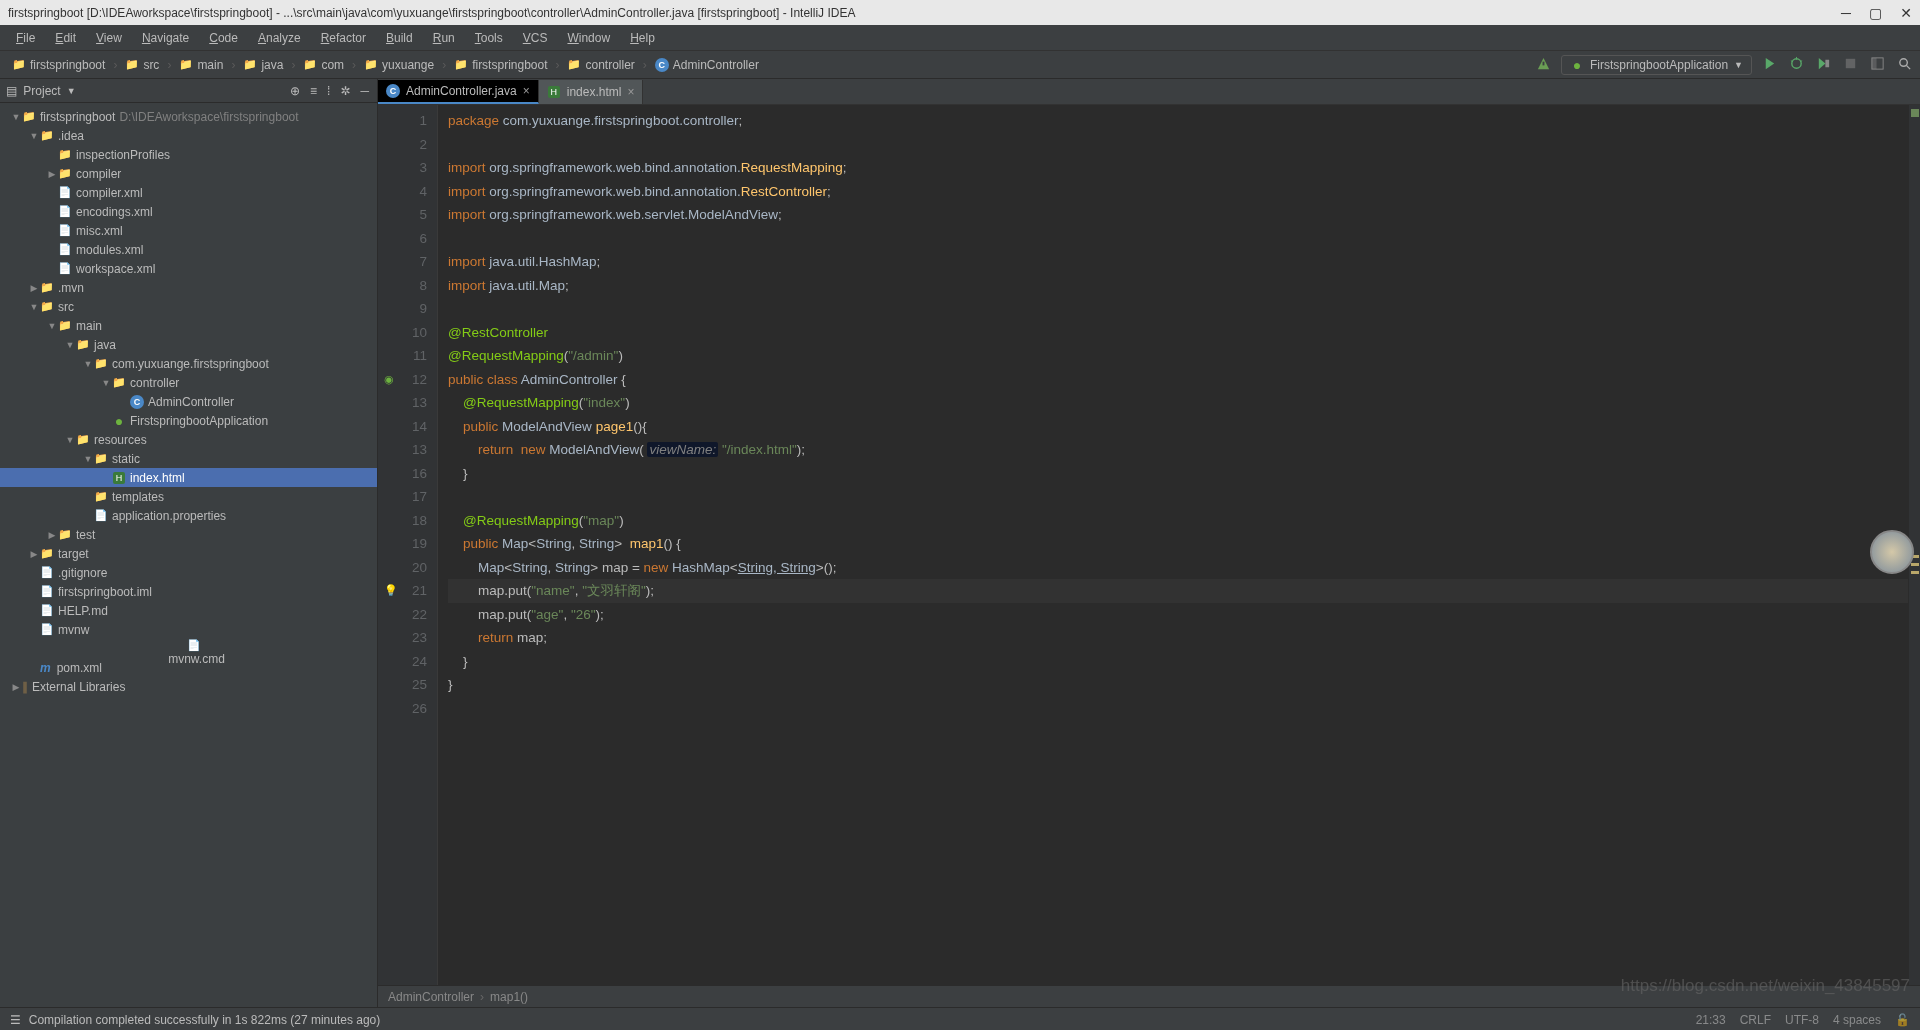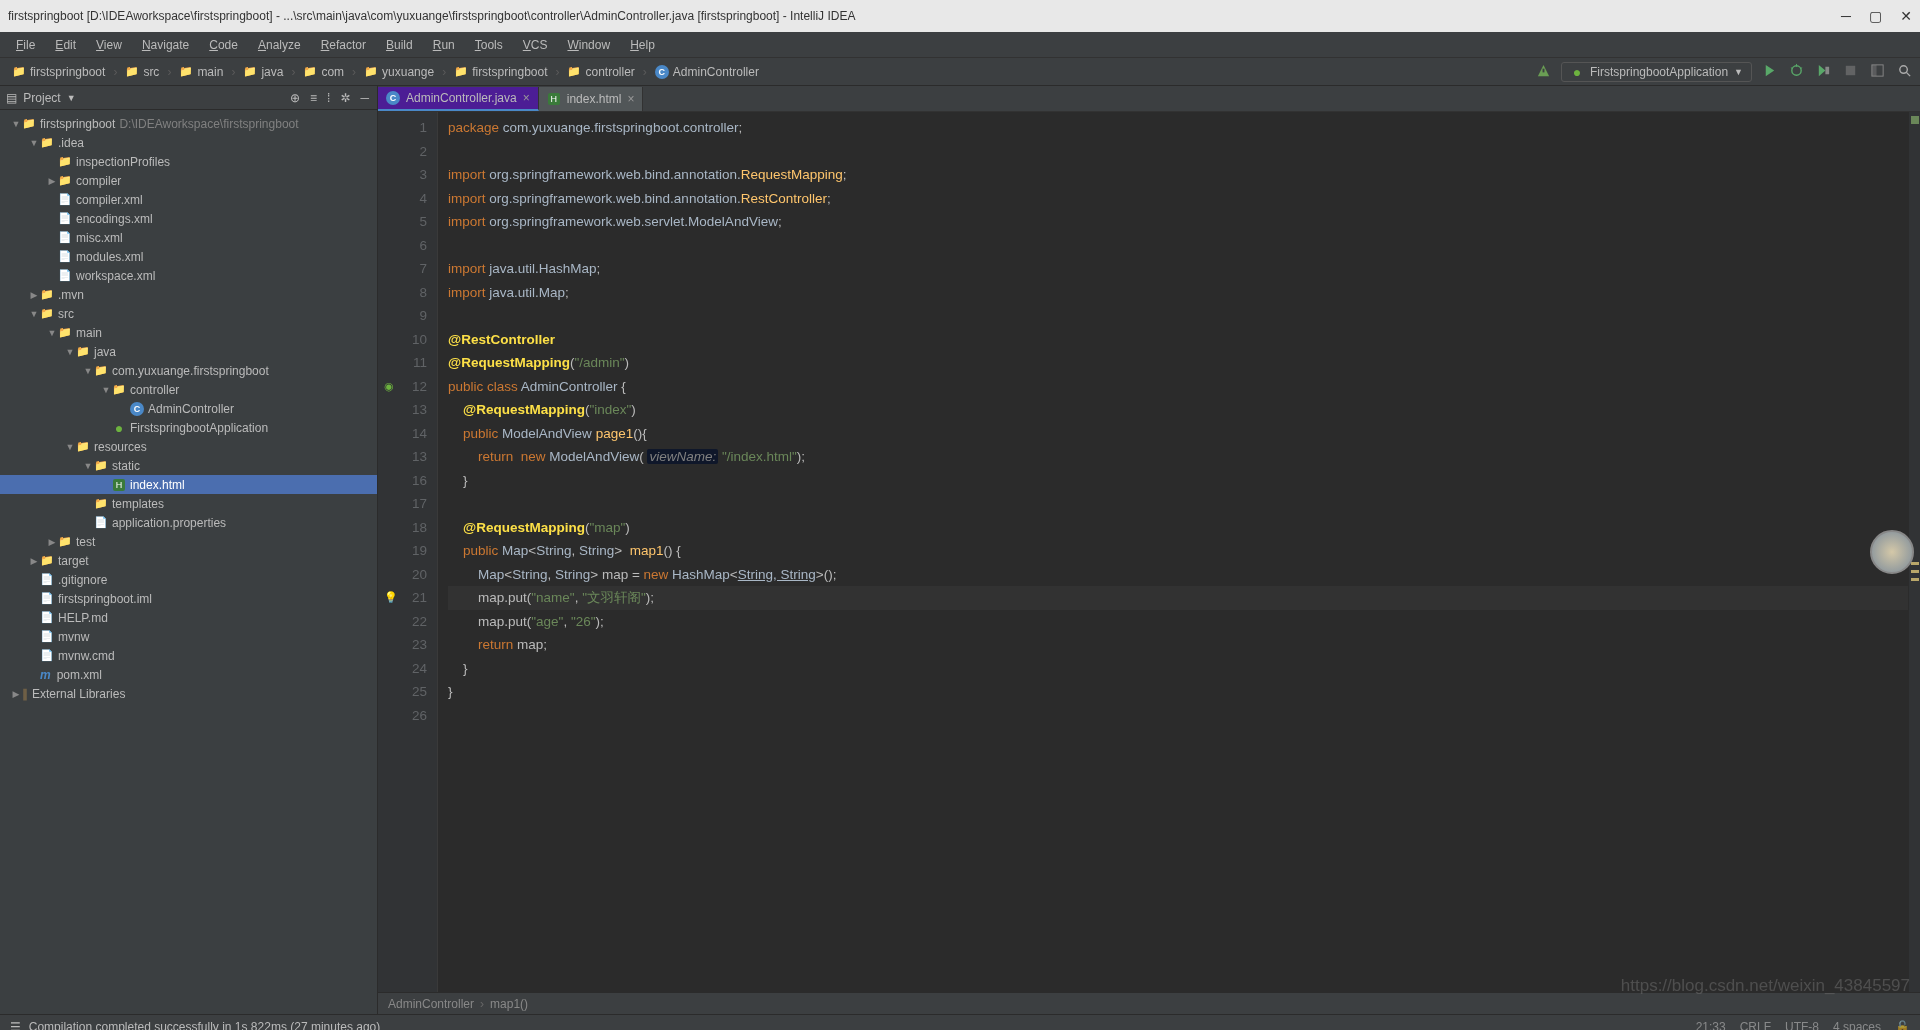--- a/index.html
+++ b/index.html
@@ -1,17 +1,17 @@
 <!DOCTYPE html>
 <html><head>
 <meta charset="utf-8">
 <style>
 * { margin:0; padding:0; box-sizing:border-box; font-family:"Segoe UI",Arial,sans-serif; }
 body { background:#3c3f41; color:#bbbbbb; font-size:12px; overflow:hidden; width:1920px; height:1030px; position:relative; }
-.titlebar { height:32px; background:#e8e8e8; color:#333; display:flex; align-items:center; padding:0 8px; justify-content:space-between; }
+.titlebar { height:25px; background:#e8e8e8; color:#333; display:flex; align-items:center; padding:0 8px; justify-content:space-between; }
 .titlebar .title { font-size:12px; }
 .titlebar .ctrls { display:flex; gap:18px; font-size:14px; }
 .titlebar .ctrls span { cursor:pointer; }
 .menubar { height:26px; background:#3c3f41; border-bottom:1px solid #323232; display:flex; align-items:center; padding:8px 8px; gap:4px; }
 .menubar .mi { padding:2px 8px; cursor:pointer; }
 .menubar .mi u { text-decoration:underline; }
 .navbar { height:28px; background:#3c3f41; border-bottom:1px solid #2b2b2b; display:flex; align-items:center; padding:0 6px; justify-content:space-between; }
 .navbar .crumbs { display:flex; align-items:center; gap:2px; }
 .navbar .crumb { display:flex; align-items:center; gap:4px; padding:2px 6px; cursor:pointer; }
 .navbar .sep { color:#5a5a5a; }
@@ -32,32 +32,32 @@
 .sb-head .r { display:flex; align-items:center; gap:6px; }
 .tree { flex:1; overflow:auto; padding:4px 0; }
 .tree .nd { display:flex; align-items:center; height:19px; padding-right:6px; white-space:nowrap; cursor:pointer; }
 .tree .nd.sel { background:#4b6eaf; color:#fff; }
 .tree .nd .arw { width:12px; display:inline-flex; justify-content:center; color:#888; font-size:9px; }
 .tree .nd .lbl { margin-left:4px; }
 .tree .nd .sub { color:#808080; margin-left:4px; }
 .editor { flex:1; display:flex; flex-direction:column; background:#2b2b2b; position:relative; }
 .tabs { height:26px; background:#3c3f41; display:flex; align-items:flex-end; border-bottom:1px solid #323232; }
 .tab { height:24px; padding:0 8px; display:flex; align-items:center; gap:6px; background:#515658; border-right:1px solid #323232; cursor:pointer; }
-.tab.active { background:#4c1d95; border-bottom:2px solid #4a88c7; }
+.tab.active { background:#000000; border-bottom:2px solid #4a88c7; }
 .tab .x { color:#999; font-size:12px; cursor:pointer; }
 .code { flex:1; display:flex; font-family:"JetBrains Mono","Consolas",monospace; font-size:13.5px; line-height:23.5px; overflow:hidden; position:relative; }
 .gutter { width:60px; background:#313335; text-align:right; padding:4px 10px 4px 4px; color:#606366; user-select:none; border-right:1px solid #3a3a3a; position:relative; }
 .gutter .ln { height:23.5px; position:relative; }
 .gutter .gic { position:absolute; left:2px; font-size:11px; }
 .codebody { flex:1; padding:4px 0 4px 10px; position:relative; }
 .codebody .cl { height:23.5px; white-space:pre; }
 .cl.hl { background:#323232; }
 .kw { color:#cc7832; }
 .str { color:#6a8759; }
-.ann { color:#fde047;font-weight:bold; }
+.ann { color:#84cc16; }
 .cls-t { color:#a9b7c6; }
 .fn { color:#ffc66d; }
 .pkg { color:#a9b7c6; }
 .param { color:#808080; background:#0f172a; padding:0 2px; border-radius:2px; font-style:italic; }
 .errstrip { width:12px; background:#313335; border-left:1px solid #2b2b2b; position:relative; }
 .errstrip .mk { position:absolute; right:1px; width:8px; height:3px; }
 .crumbs2 { height:22px; background:#3c3f41; border-top:1px solid #2b2b2b; display:flex; align-items:center; padding:0 10px; color:#888; }
 .crumbs2 .sep2 { margin:0 6px; color:#666; }
 .status { height:24px; background:#3c3f41; border-top:1px solid #2b2b2b; display:flex; align-items:center; justify-content:space-between; padding:0 10px; }
 .status .l { display:flex; align-items:center; gap:8px; }
@@ -328,21 +328,21 @@
         <div class="nd" style="padding-left: 28px;">
           <span class="arw"></span>
           <span class="ic file-x"></span>
           <span class="lbl">HELP.md</span>
         </div>
         <div class="nd" style="padding-left: 28px;">
           <span class="arw"></span>
           <span class="ic file-x"></span>
           <span class="lbl">mvnw</span>
         </div>
-        <div class="nd" style="padding-left: 28px;">
+        <div class="nd" style="padding-left: 18px; flex-direction: column;">
           <span class="arw"></span>
           <span class="ic file-x"></span>
           <span class="lbl">mvnw.cmd</span>
         </div>
         <div class="nd" style="padding-left: 28px;">
           <span class="arw"></span>
           <span style="color:#4a88c7;font-style:italic;font-weight:bold;margin-right:2px;">m</span>
           <span class="lbl">pom.xml</span>
         </div>
         <div class="nd" style="padding-left: 10px;">

